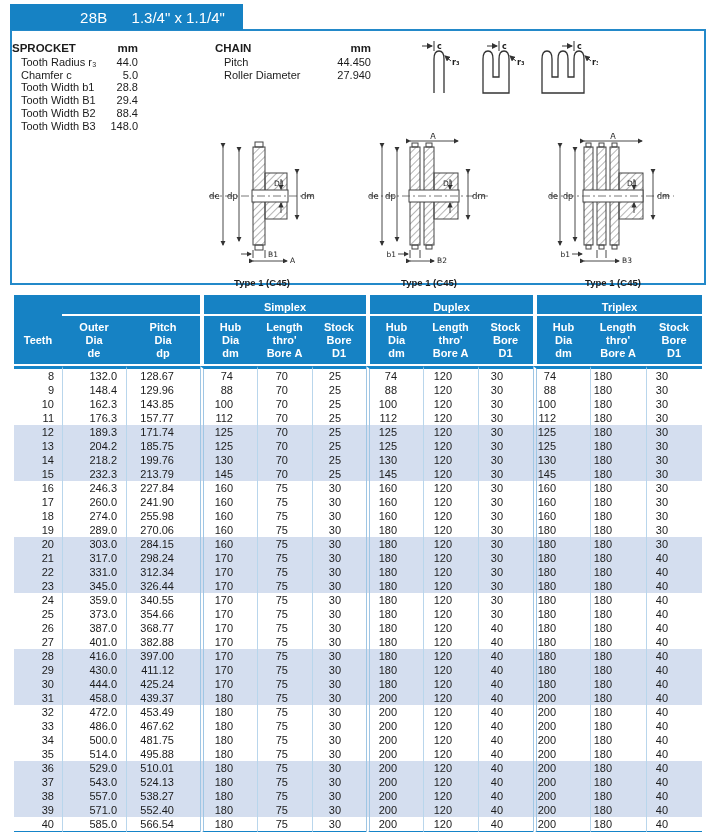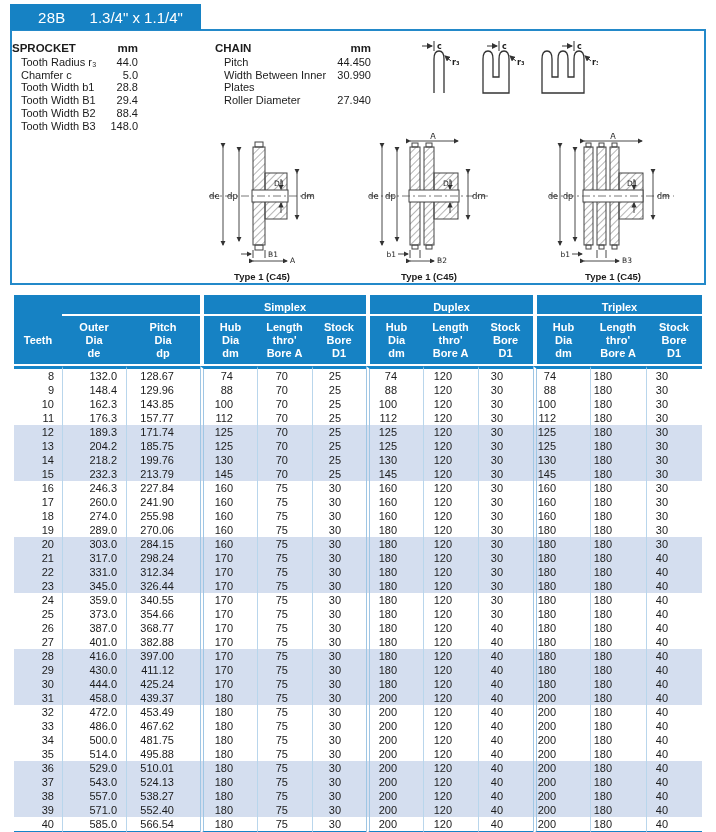--- a/index.html
+++ b/index.html
@@ -1,21 +1,21 @@
 <!DOCTYPE html>
 <html><head>
 <meta charset="utf-8">
 <style>
   html,body{margin:0;padding:0;background:#fff;}
   .page{position:relative;width:716px;height:832px;background:#fff;
         font-family:"Liberation Sans","DejaVu Sans",sans-serif;color:#1c1c1c;overflow:hidden;}
 
   
   .tab{position:absolute;left:10px;top:4px;width:191px;height:26px;background:#1682c4;
-       color:#fff;display:flex;align-items:center;z-index:2;}
+       color:#fff;display:flex;align-items:center;z-index:2;padding-left:42px;}
   .tab .code{margin-left:28px;font-size:15px;letter-spacing:.3px;}
   .tab .size{margin-left:24px;font-size:15px;}
 
   
   .spec-box{position:absolute;left:10px;top:29px;width:692px;height:252px;
             border:2px solid #2389c9;background:#fff;}
   .spec-block{position:absolute;top:11px;font-size:11px;line-height:12.8px;}
   .spec-sprocket{left:0;width:126px;}
   .spec-chain{left:203px;width:156px;}
   .spec-head{display:flex;justify-content:space-between;font-weight:bold;font-size:11.5px;margin-bottom:1px;}
@@ -24,21 +24,21 @@
 
   
   .profiles{position:absolute;left:406px;top:8px;display:flex;gap:9px;align-items:flex-start;}
   .profiles svg{display:block;}
 
   
   .section-fig{position:absolute;text-align:center;}
   .sf1{left:191px;top:102px;width:118px;}
   .sf2{left:354px;top:102px;width:126px;}
   .sf3{left:536px;top:102px;width:130px;}
-  .fig-caption{font-size:9.5px;font-weight:bold;margin-top:4px;}
+  .fig-caption{font-size:9.5px;font-weight:bold;margin-top:10px;}
   svg text{font-family:"DejaVu Sans","Liberation Sans",sans-serif;fill:#222;}
 
   
   .tbl-wrap{position:absolute;left:14px;top:295px;width:688px;}
   table{border-collapse:separate;border-spacing:0;table-layout:fixed;width:688px;}
   thead th{background:#1682c4;color:#fff;font-weight:bold;font-size:11px;line-height:13px;
            padding:0;text-align:center;border-bottom:2px solid #fff;}
   thead th.gt{height:16px;vertical-align:bottom;padding-top:3px;}
   thead th.cl{vertical-align:bottom;padding-bottom:4px;white-space:pre-line;height:44px;}
   thead th.teeth{vertical-align:bottom;padding-bottom:17px;}
@@ -99,24 +99,20 @@
     </div>
 
     <div class="spec-block spec-chain">
       <div class="spec-head">
         <span>CHAIN</span>
         <span>mm</span>
       </div>
       <div class="spec-row">
         <span>Pitch</span>
         <span class="v">44.450</span>
-      </div>
-      <div class="spec-row">
-        <span>Width Between Inner Plates</span>
-        <span class="v">30.990</span>
       </div>
       <div class="spec-row">
         <span>Roller Diameter</span>
         <span class="v">27.940</span>
       </div>
     </div>
 
     <div class="profiles">
       <svg width="46" height="56" viewBox="0 0 46 56">
         <defs>

